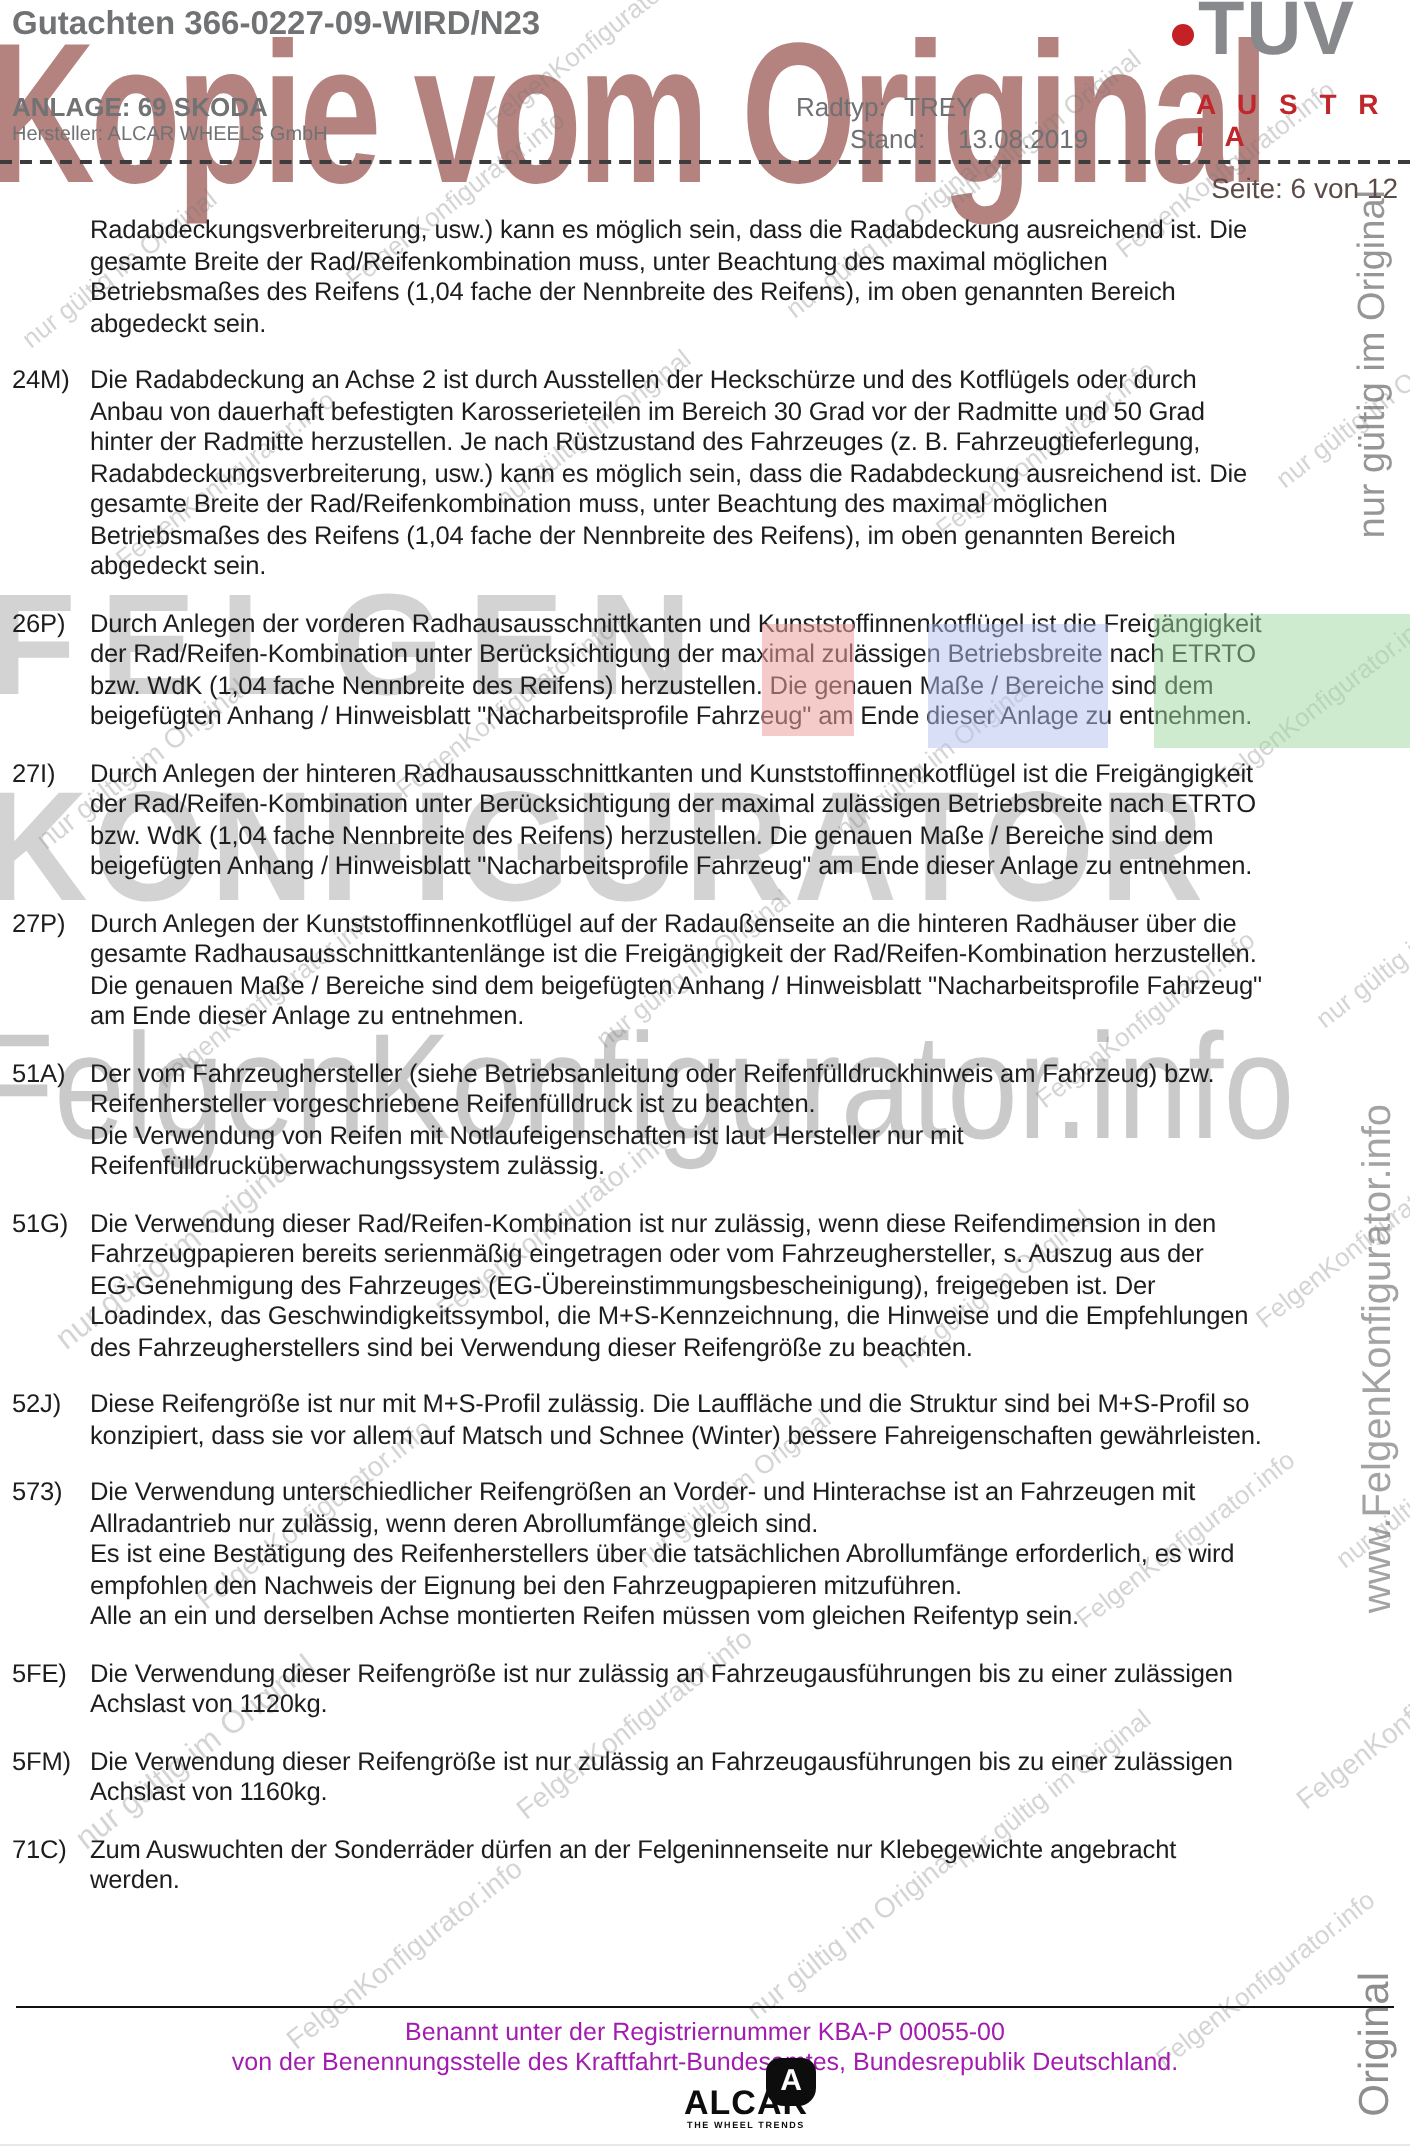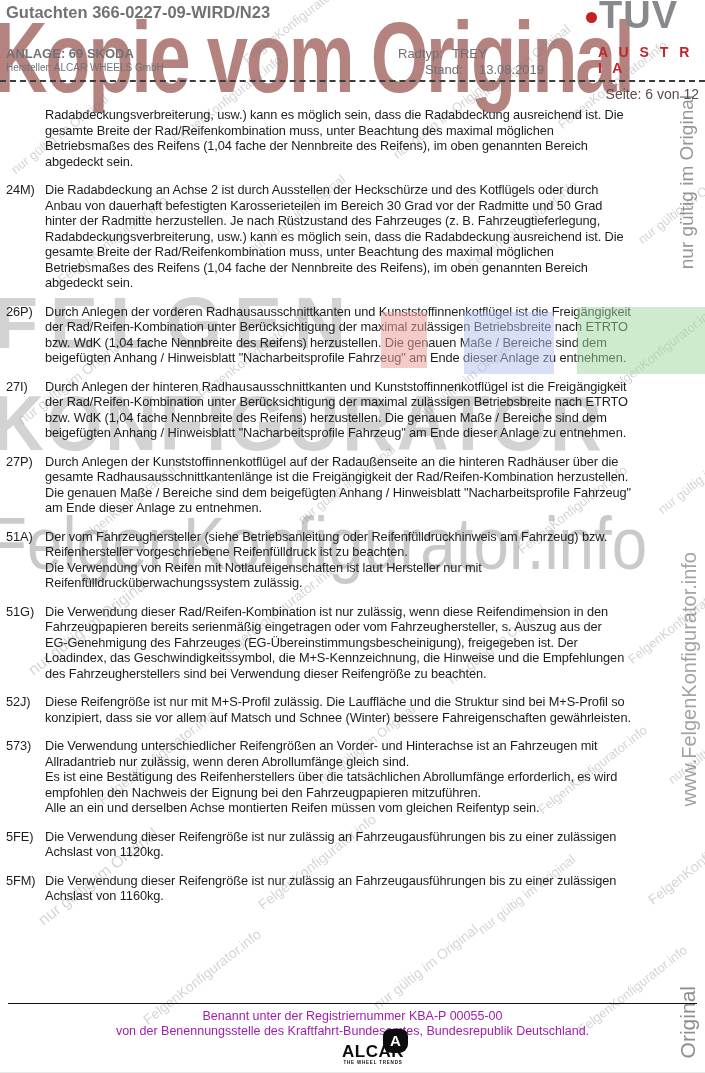--- a/index.html
+++ b/index.html
@@ -196,20 +196,25 @@
     <div class="para">
       <span class="plabel">5FE)</span>
       <div class="ptext">Die Verwendung dieser Reifengröße ist nur zulässig an Fahrzeugausführungen bis zu einer zulässigen
 Achslast von 1120kg.</div>
     </div>
     <div class="para">
       <span class="plabel">5FM)</span>
       <div class="ptext">Die Verwendung dieser Reifengröße ist nur zulässig an Fahrzeugausführungen bis zu einer zulässigen
 Achslast von 1160kg.</div>
     </div>
+    <div class="para">
+      <span class="plabel">71C)</span>
+      <div class="ptext">Zum Auswuchten der Sonderräder dürfen an der Felgeninnenseite nur Klebegewichte angebracht
+werden.</div>
+    </div>
   </div>
 
   <div class="band" style="left: 381px; top: 312px; width: 46px; height: 56px; background-color: rgba(235, 160, 155, 0.55);"></div>
   <div class="band" style="left: 464px; top: 312px; width: 90px; height: 62px; background-color: rgba(180, 192, 240, 0.5);"></div>
   <div class="band" style="left: 577px; top: 307px; width: 128px; height: 67px; background-color: rgba(160, 215, 160, 0.5);"></div>
 
   <div class="foot-line"></div>
   <div class="foot foot1">Benannt unter der Registriernummer KBA-P 00055-00</div>
   <div class="foot foot2">von der Benennungsstelle des Kraftfahrt-Bundesamtes, Bundesrepublik Deutschland.</div>
   <div class="alcar">

